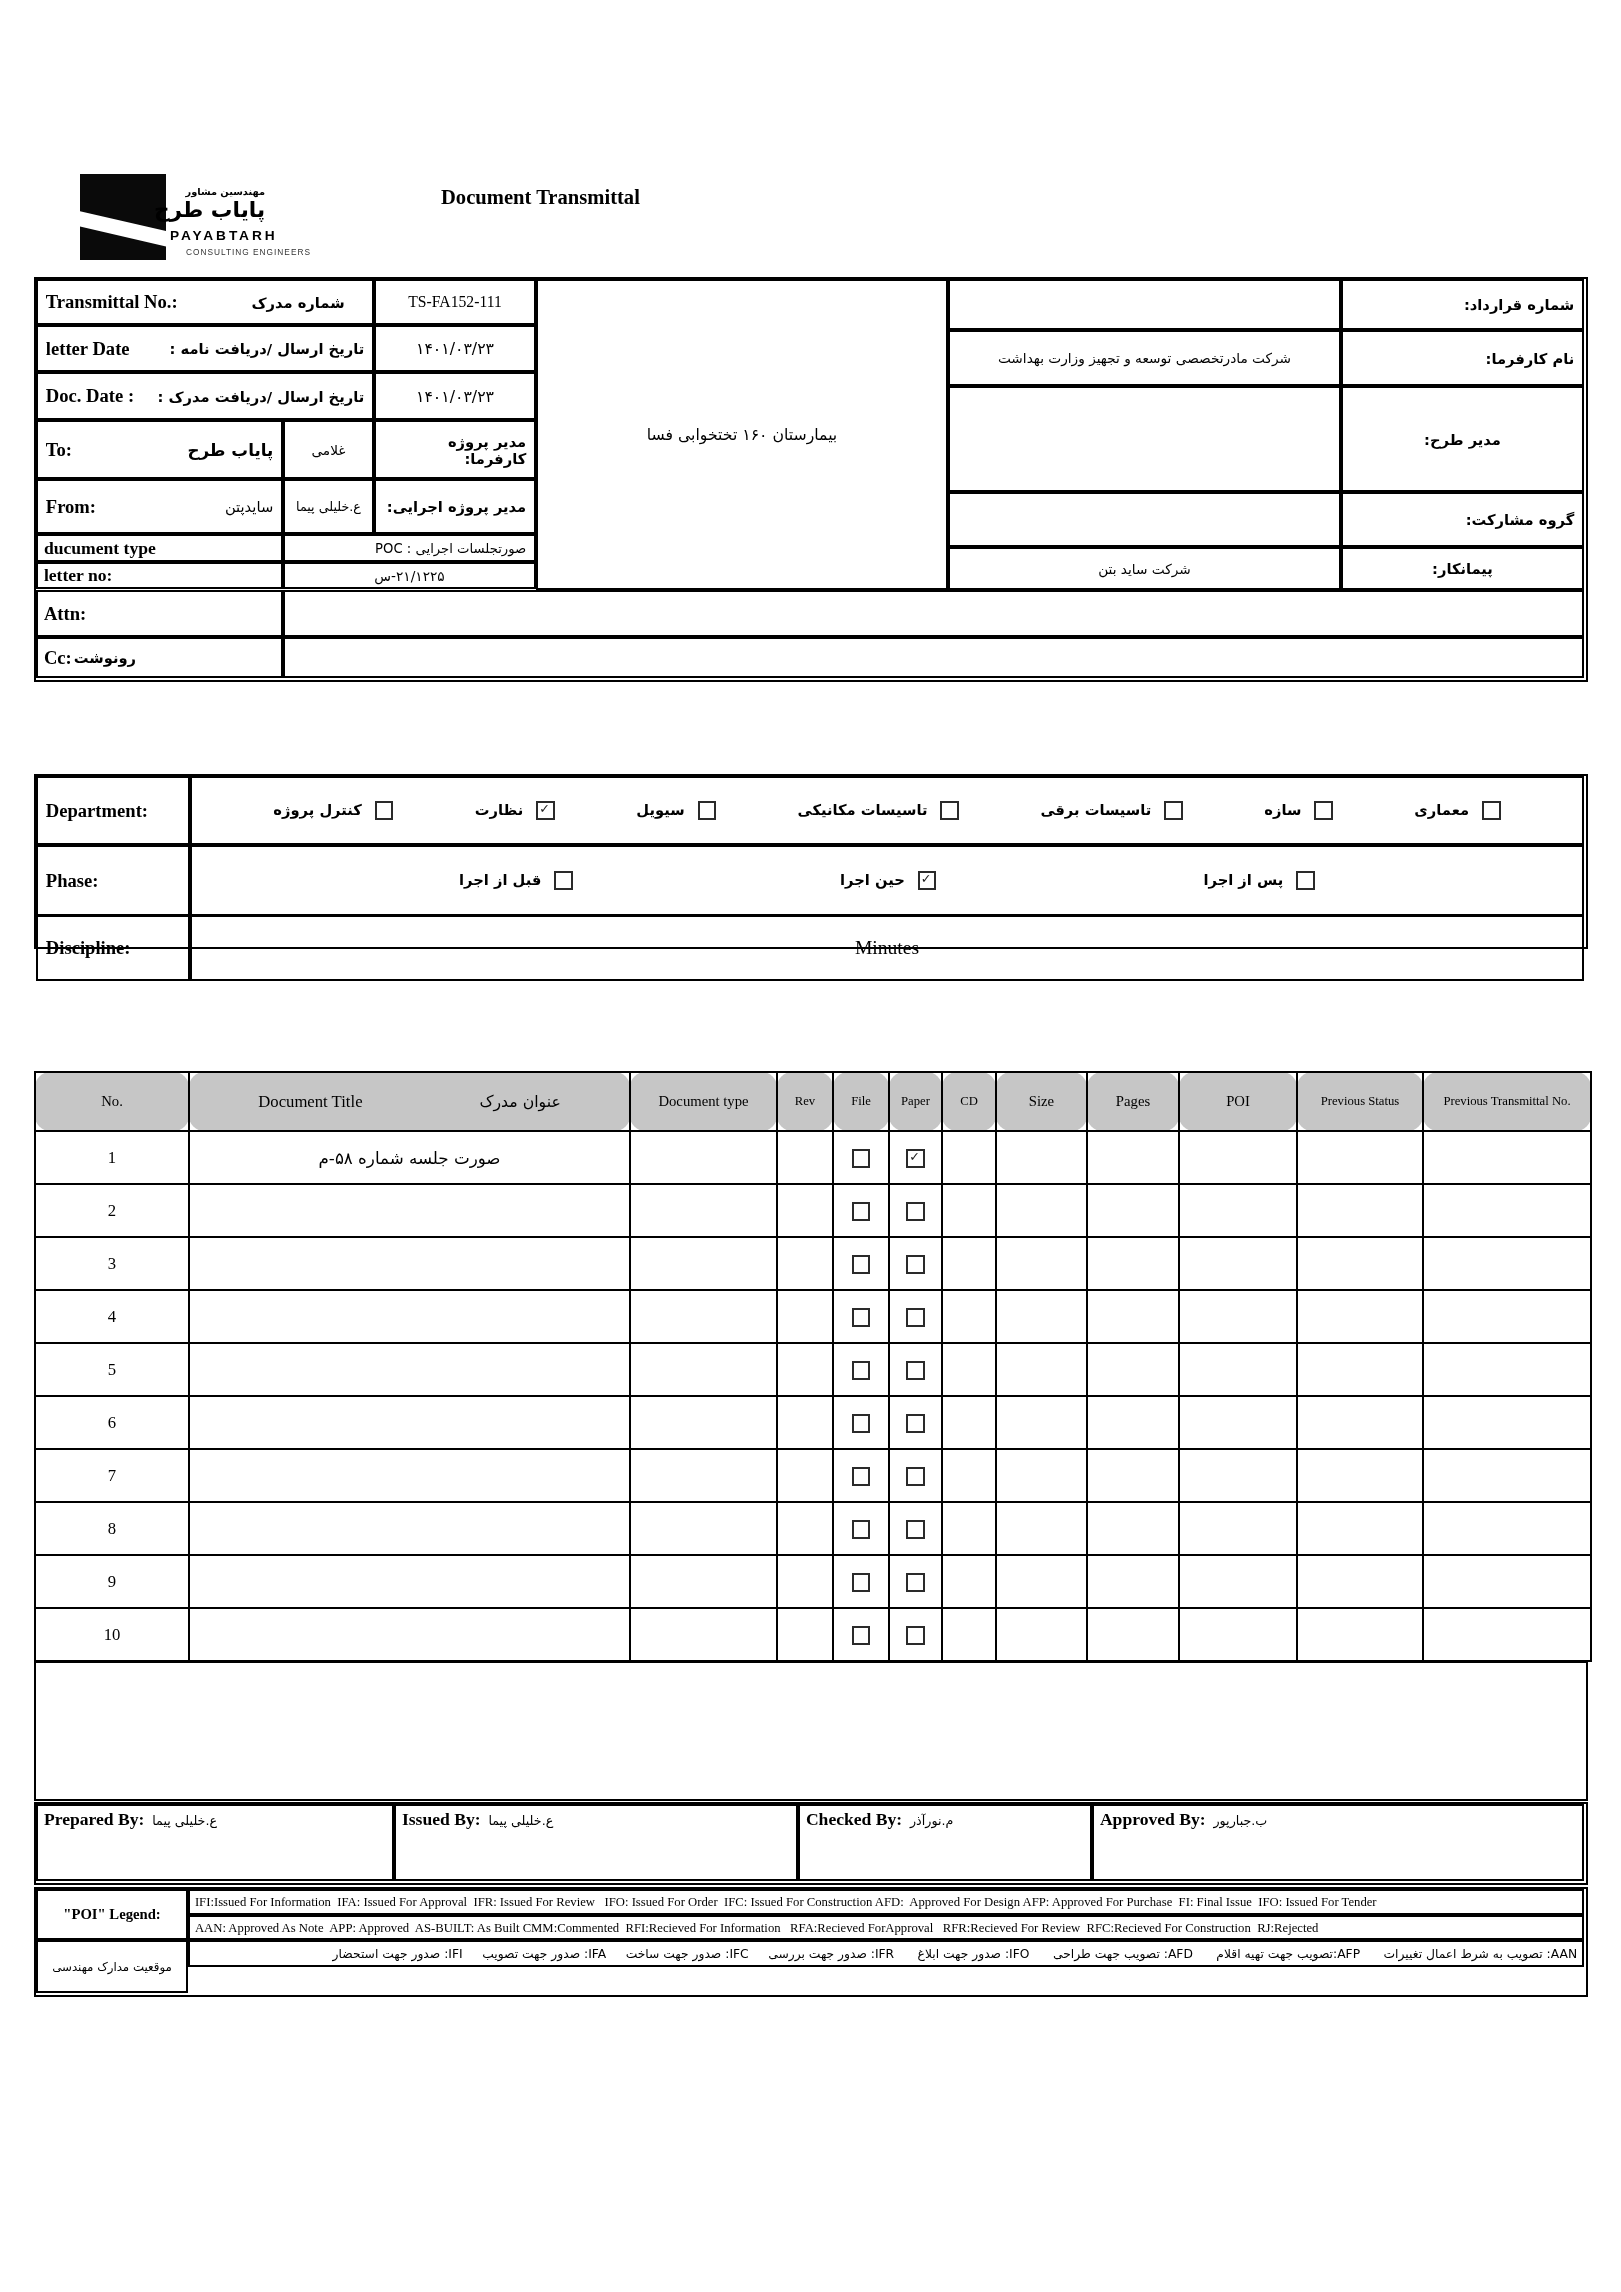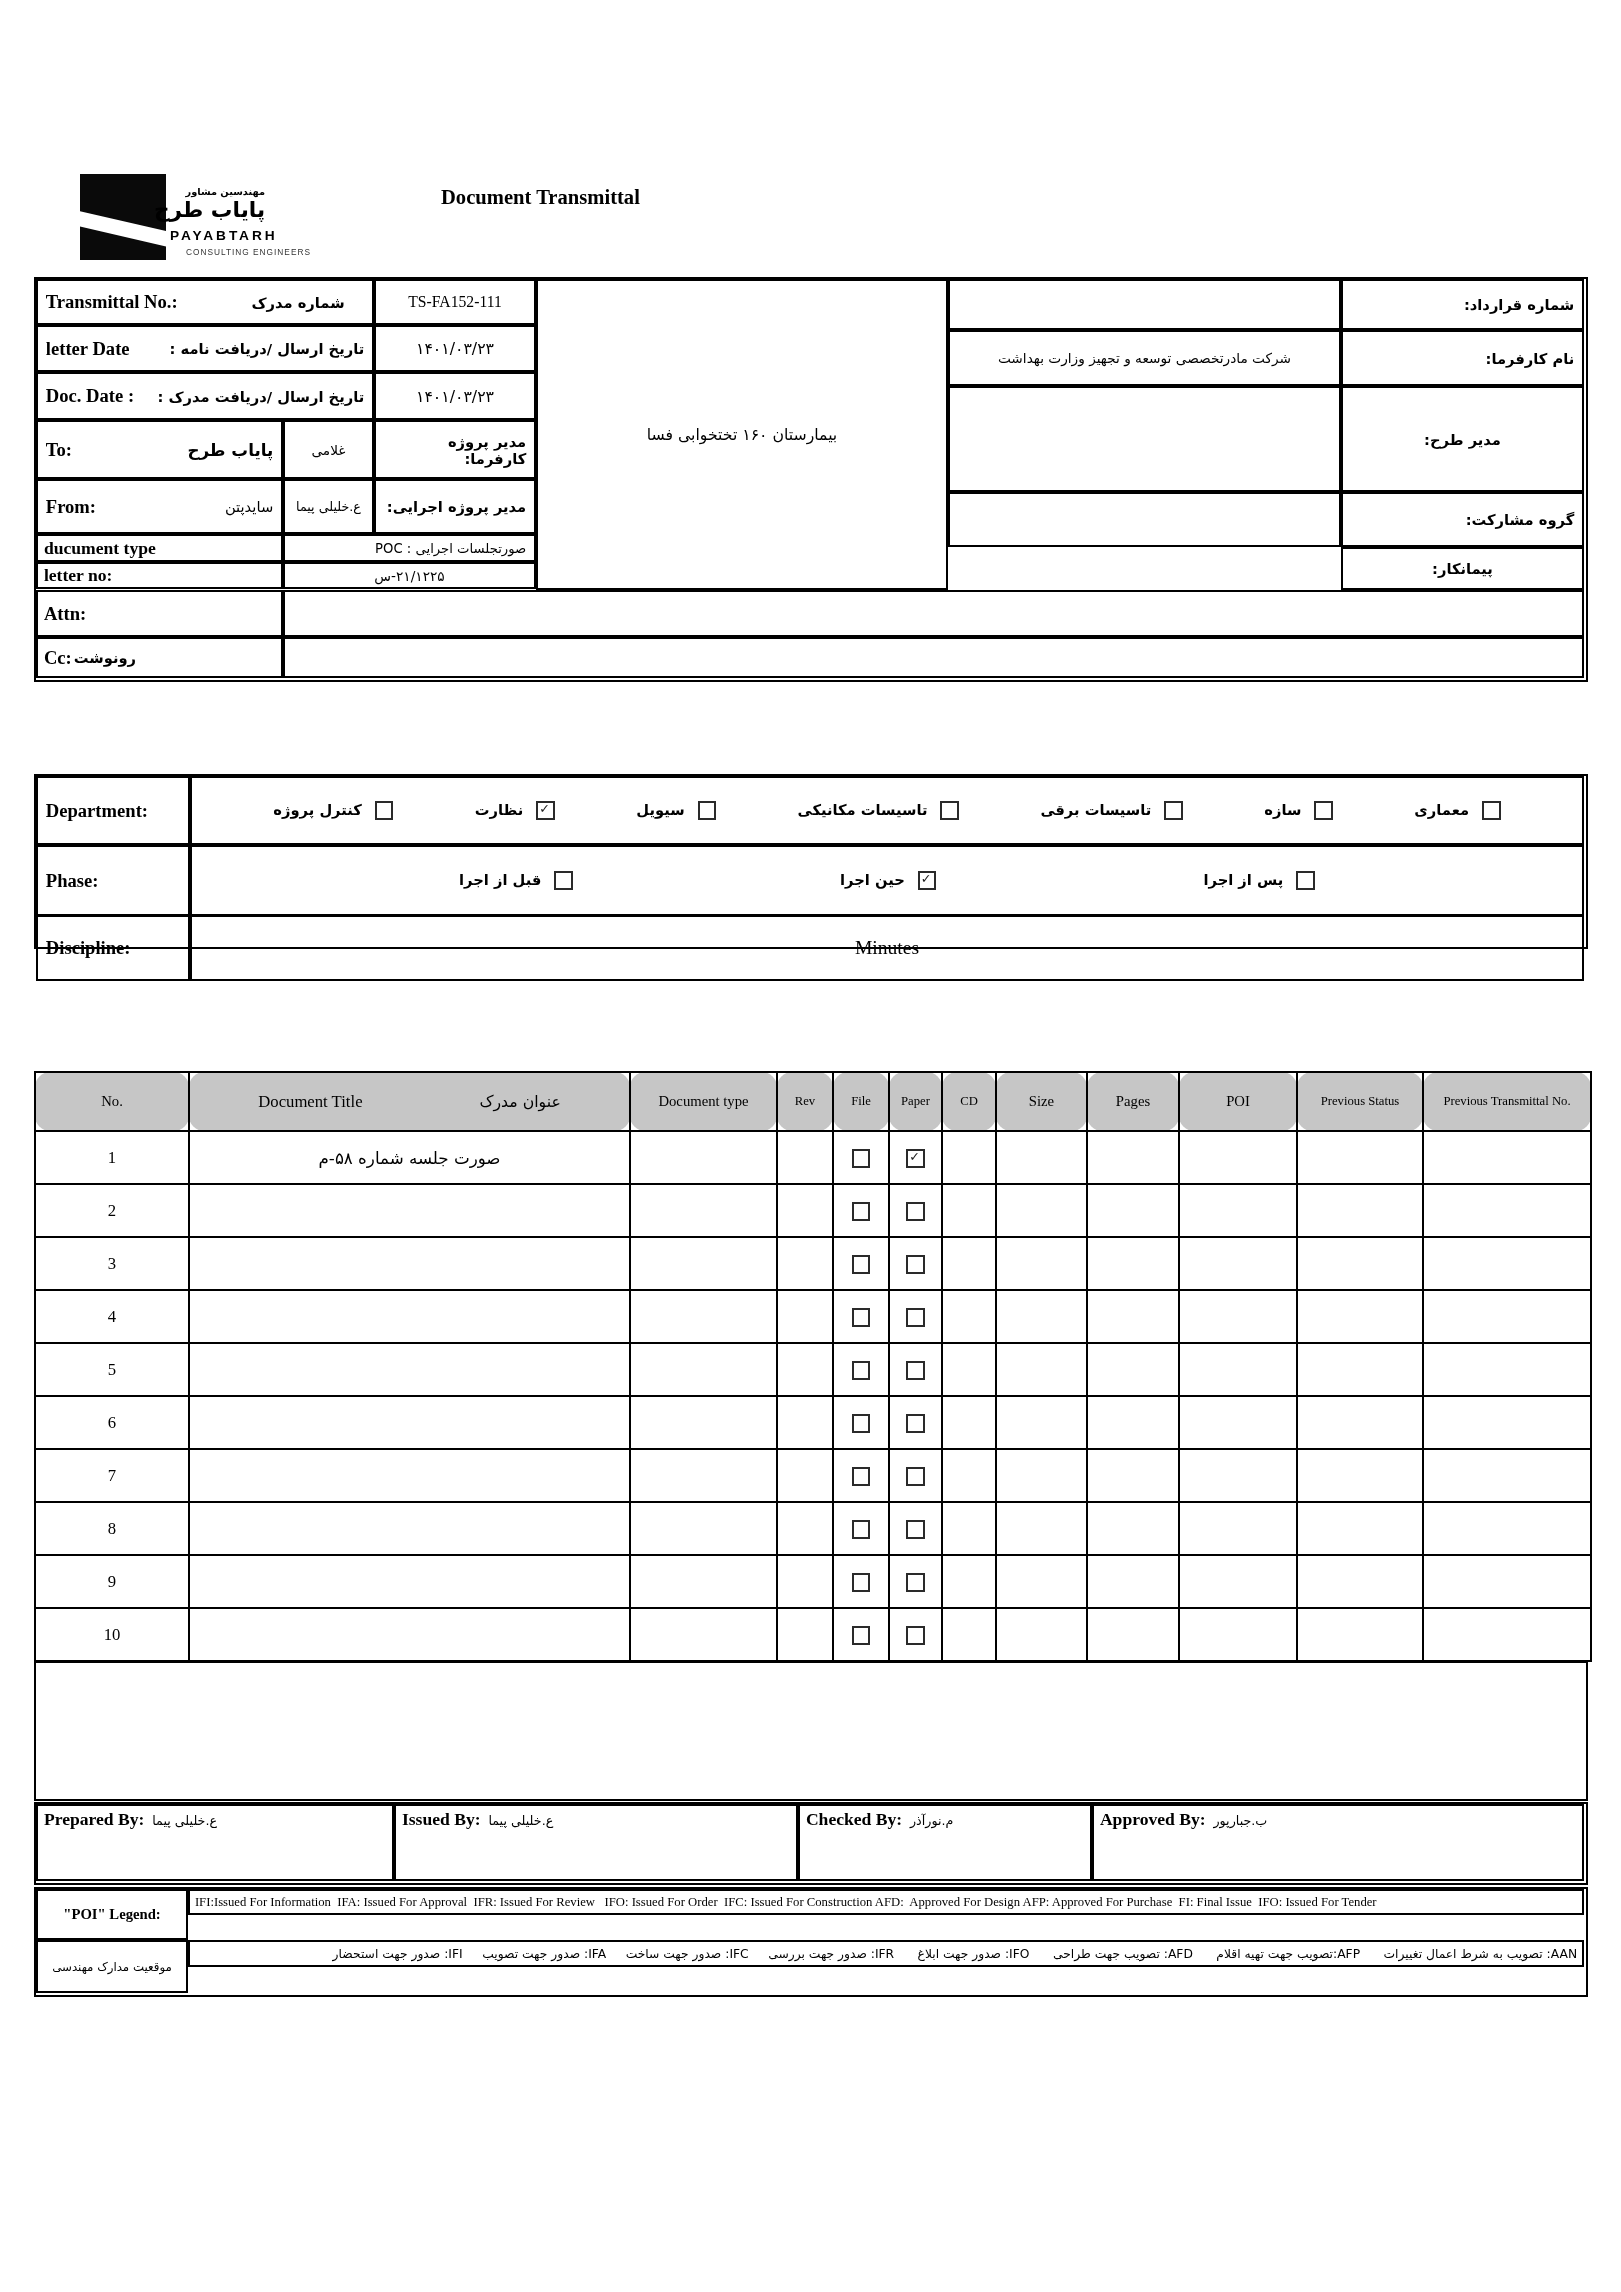--- a/index.html
+++ b/index.html
@@ -152,20 +152,21 @@
 
     <div class="cell center fa" style="left:912px;top:51px;width:393px;height:56px;font-size:13.7px;">شرکت مادرتخصصی توسعه و تجهیز وزارت بهداشت</div>
     <div class="cell rlabel fa" style="left:1305px;top:51px;width:243px;height:56px;">نام کارفرما:</div>
 
     <div class="cell" style="left:912px;top:107px;width:393px;height:106px;"></div>
     <div class="cell rlabel fa" style="left:1305px;top:107px;width:243px;height:106px;justify-content:center;">مدیر طرح:</div>
 
     <div class="cell" style="left:912px;top:213px;width:393px;height:55px;"></div>
     <div class="cell rlabel fa" style="left:1305px;top:213px;width:243px;height:55px;">گروه مشارکت:</div>
 
+    <div class="cell center fa" style="left:912px;top:268px;width:393px;height:43px;font-size:13.7px;">شرکت ساید بتن</div>
     <div class="cell rlabel fa" style="left:1305px;top:268px;width:243px;height:43px;justify-content:center;">پیمانکار:</div>
   </div>
 
   <div class="container" style="left:34px;top:774px;width:1554px;height:175px;">
 
     <div class="crow-label" style="left:0;top:0;width:154px;height:69px;">Department:</div>
     <div class="crow-content" style="left:154px;top:0;width:1394px;height:69px;">
       <span class="ckitem">
         <span class="cb"></span>
         <span class="fa">معماری</span>
@@ -411,18 +412,19 @@
     </div>
     <div class="sig-cell" style="left:1056px;top:0;width:492px;height:77px;">
       <span class="slabel">Approved By:</span>
       <span class="sval rtl">ب.جبارپور</span>
     </div>
   </div>
 
   <div class="container" style="left:34px;top:1887px;width:1554px;height:110px;">
     <div class="leg-cell leg-label" style="left:0;top:0;width:152px;height:51px;">"POI" Legend:</div>
     <div class="leg-cell leg-en" style="left:152px;top:0;width:1396px;height:25.5px;">IFI:Issued For Information  IFA: Issued For Approval  IFR: Issued For Review   IFO: Issued For Order  IFC: Issued For Construction AFD:  Approved For Design AFP: Approved For Purchase  FI: Final Issue  IFO: Issued For Tender</div>
+    <div class="leg-cell leg-en" style="left:152px;top:25.5px;width:1396px;height:25.5px;border-bottom-width:2.9px;">AAN: Approved As Note  APP: Approved  AS-BUILT: As Built CMM:Commented  RFI:Recieved For Information   RFA:Recieved ForApproval   RFR:Recieved For Review  RFC:Recieved For Construction  RJ:Rejected</div>
     <div class="leg-cell leg-label-fa" style="left:0;top:51px;width:152px;height:53px;">موقعیت مدارک مهندسی</div>
     <div class="leg-cell leg-fa" style="left:152px;top:51px;width:1396px;height:26.5px;">AAN: تصویب به شرط اعمال تغییرات      AFP:تصویب جهت تهیه اقلام      AFD: تصویب جهت طراحی      IFO: صدور جهت ابلاغ      IFR: صدور جهت بررسی     IFC: صدور جهت ساخت     IFA: صدور جهت تصویب     IFI: صدور جهت استحضار</div>
   </div>
 
 </div>
 
 
 </body></html>

